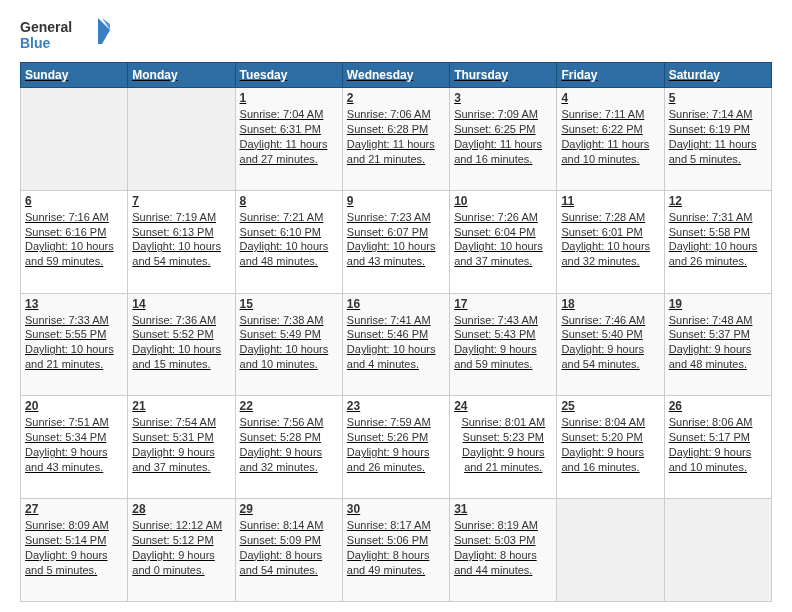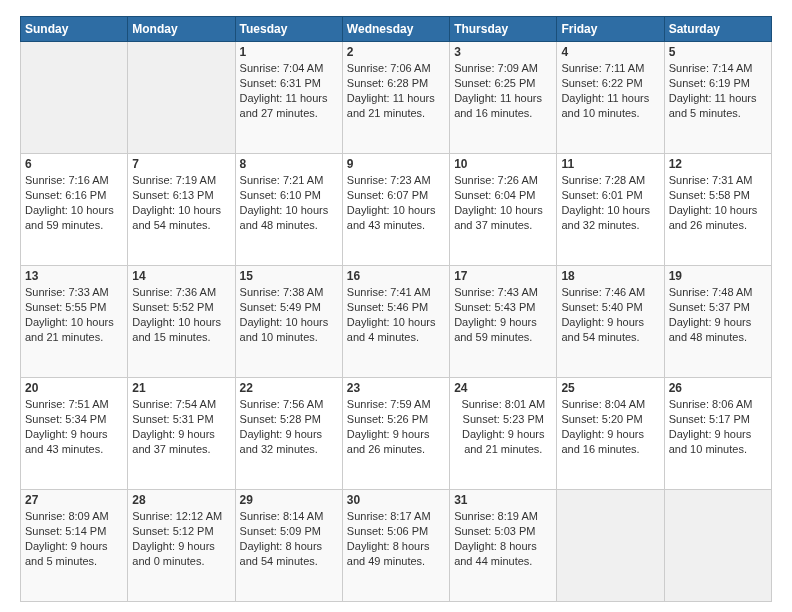--- a/index.html
+++ b/index.html
@@ -39,20 +39,21 @@
     }
     .location-title {
       font-size: 16px;
       color: #555;
     }
     .calendar {
       flex: 1;
       border-collapse: collapse;
       width: 100%;
       table-layout: fixed;
+      text-decoration: underline;
     }
     .calendar thead tr th {
       background-color: #2e6da4;
       color: #fff;
       font-size: 12px;
       font-weight: bold;
       padding: 5px 4px;
       text-align: left;
       border: 1px solid #1a4f7a;
     }
@@ -83,20 +84,34 @@
       color: #333;
     }
     .empty-cell {
       background: #f0f0f0 !important;
     }
   </style>
 </head>
 <body>
 
 <div class="page">
+  <div class="header">
+    <div class="logo">
+    <svg width="90" height="38" viewBox="0 0 90 38" xmlns="http://www.w3.org/2000/svg">
+      <text x="0" y="16" font-size="14" font-weight="bold" fill="#333" font-family="Arial">General</text>
+      <text x="0" y="32" font-size="14" font-weight="bold" fill="#3a7fc1" font-family="Arial">Blue</text>
+      <polygon points="78,2 90,14 82,28 78,28" fill="#3a7fc1"></polygon>
+      <polygon points="82,2 90,8 90,14" fill="#5b9bd5"></polygon>
+    </svg>
+  </div>
+    <div class="title-block">
+      <div class="month-title"></div>
+      <div class="location-title"></div>
+    </div>
+  </div>
 
   <table class="calendar">
     <thead>
       <tr>
       <th>Sunday</th>
           <th>Monday</th>
           <th>Tuesday</th>
           <th>Wednesday</th>
           <th>Thursday</th>
           <th>Friday</th>

